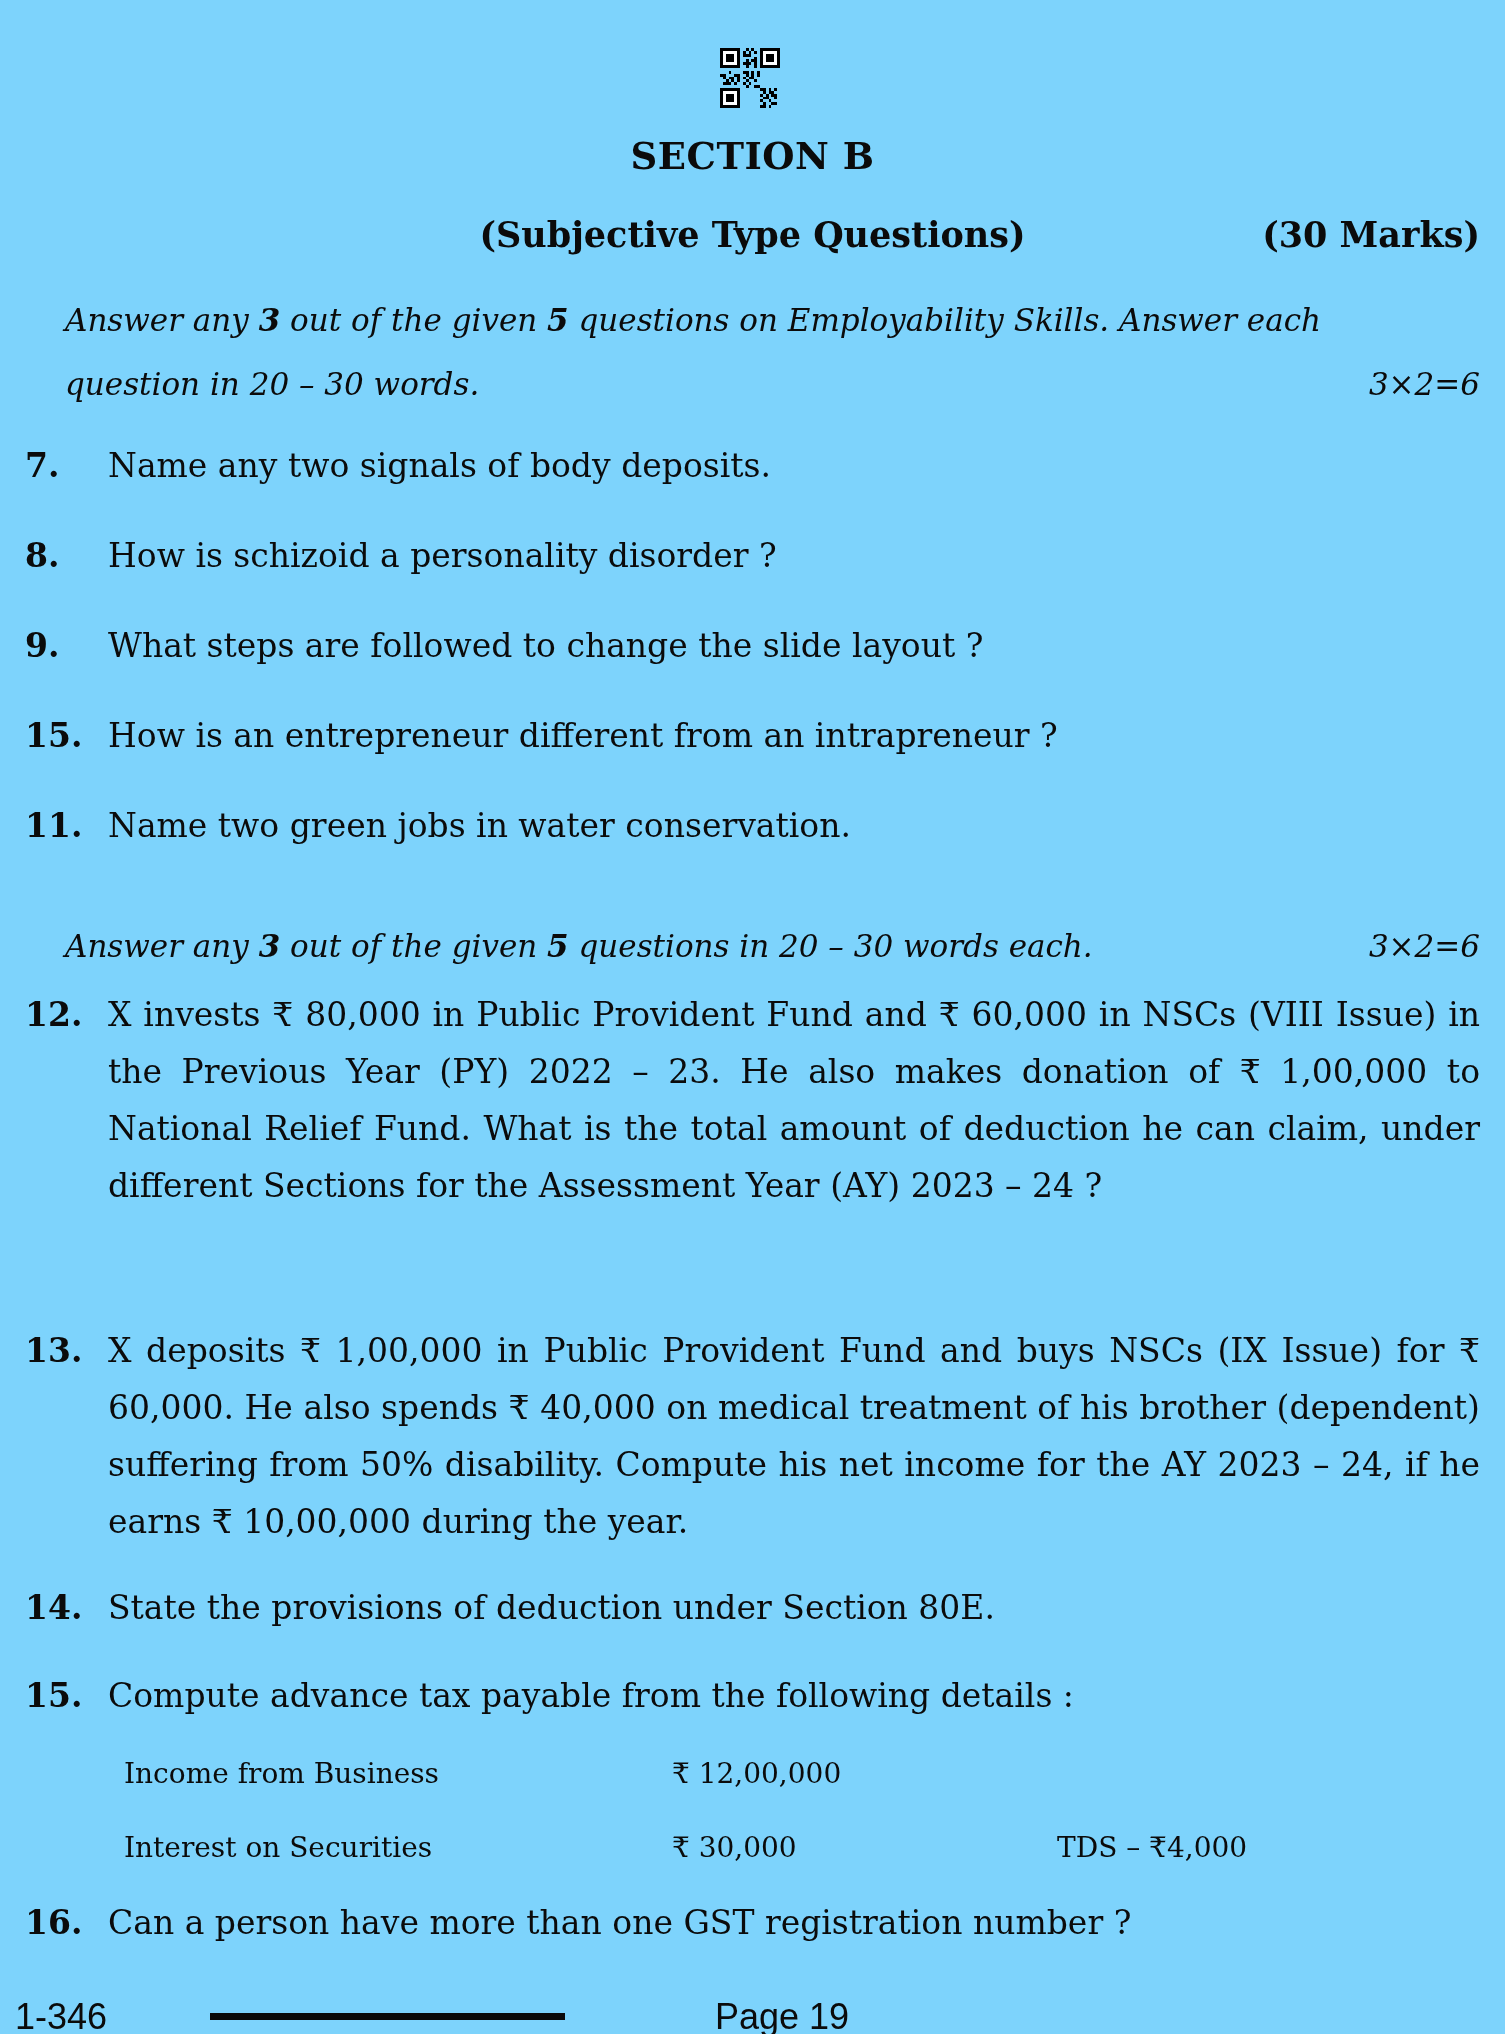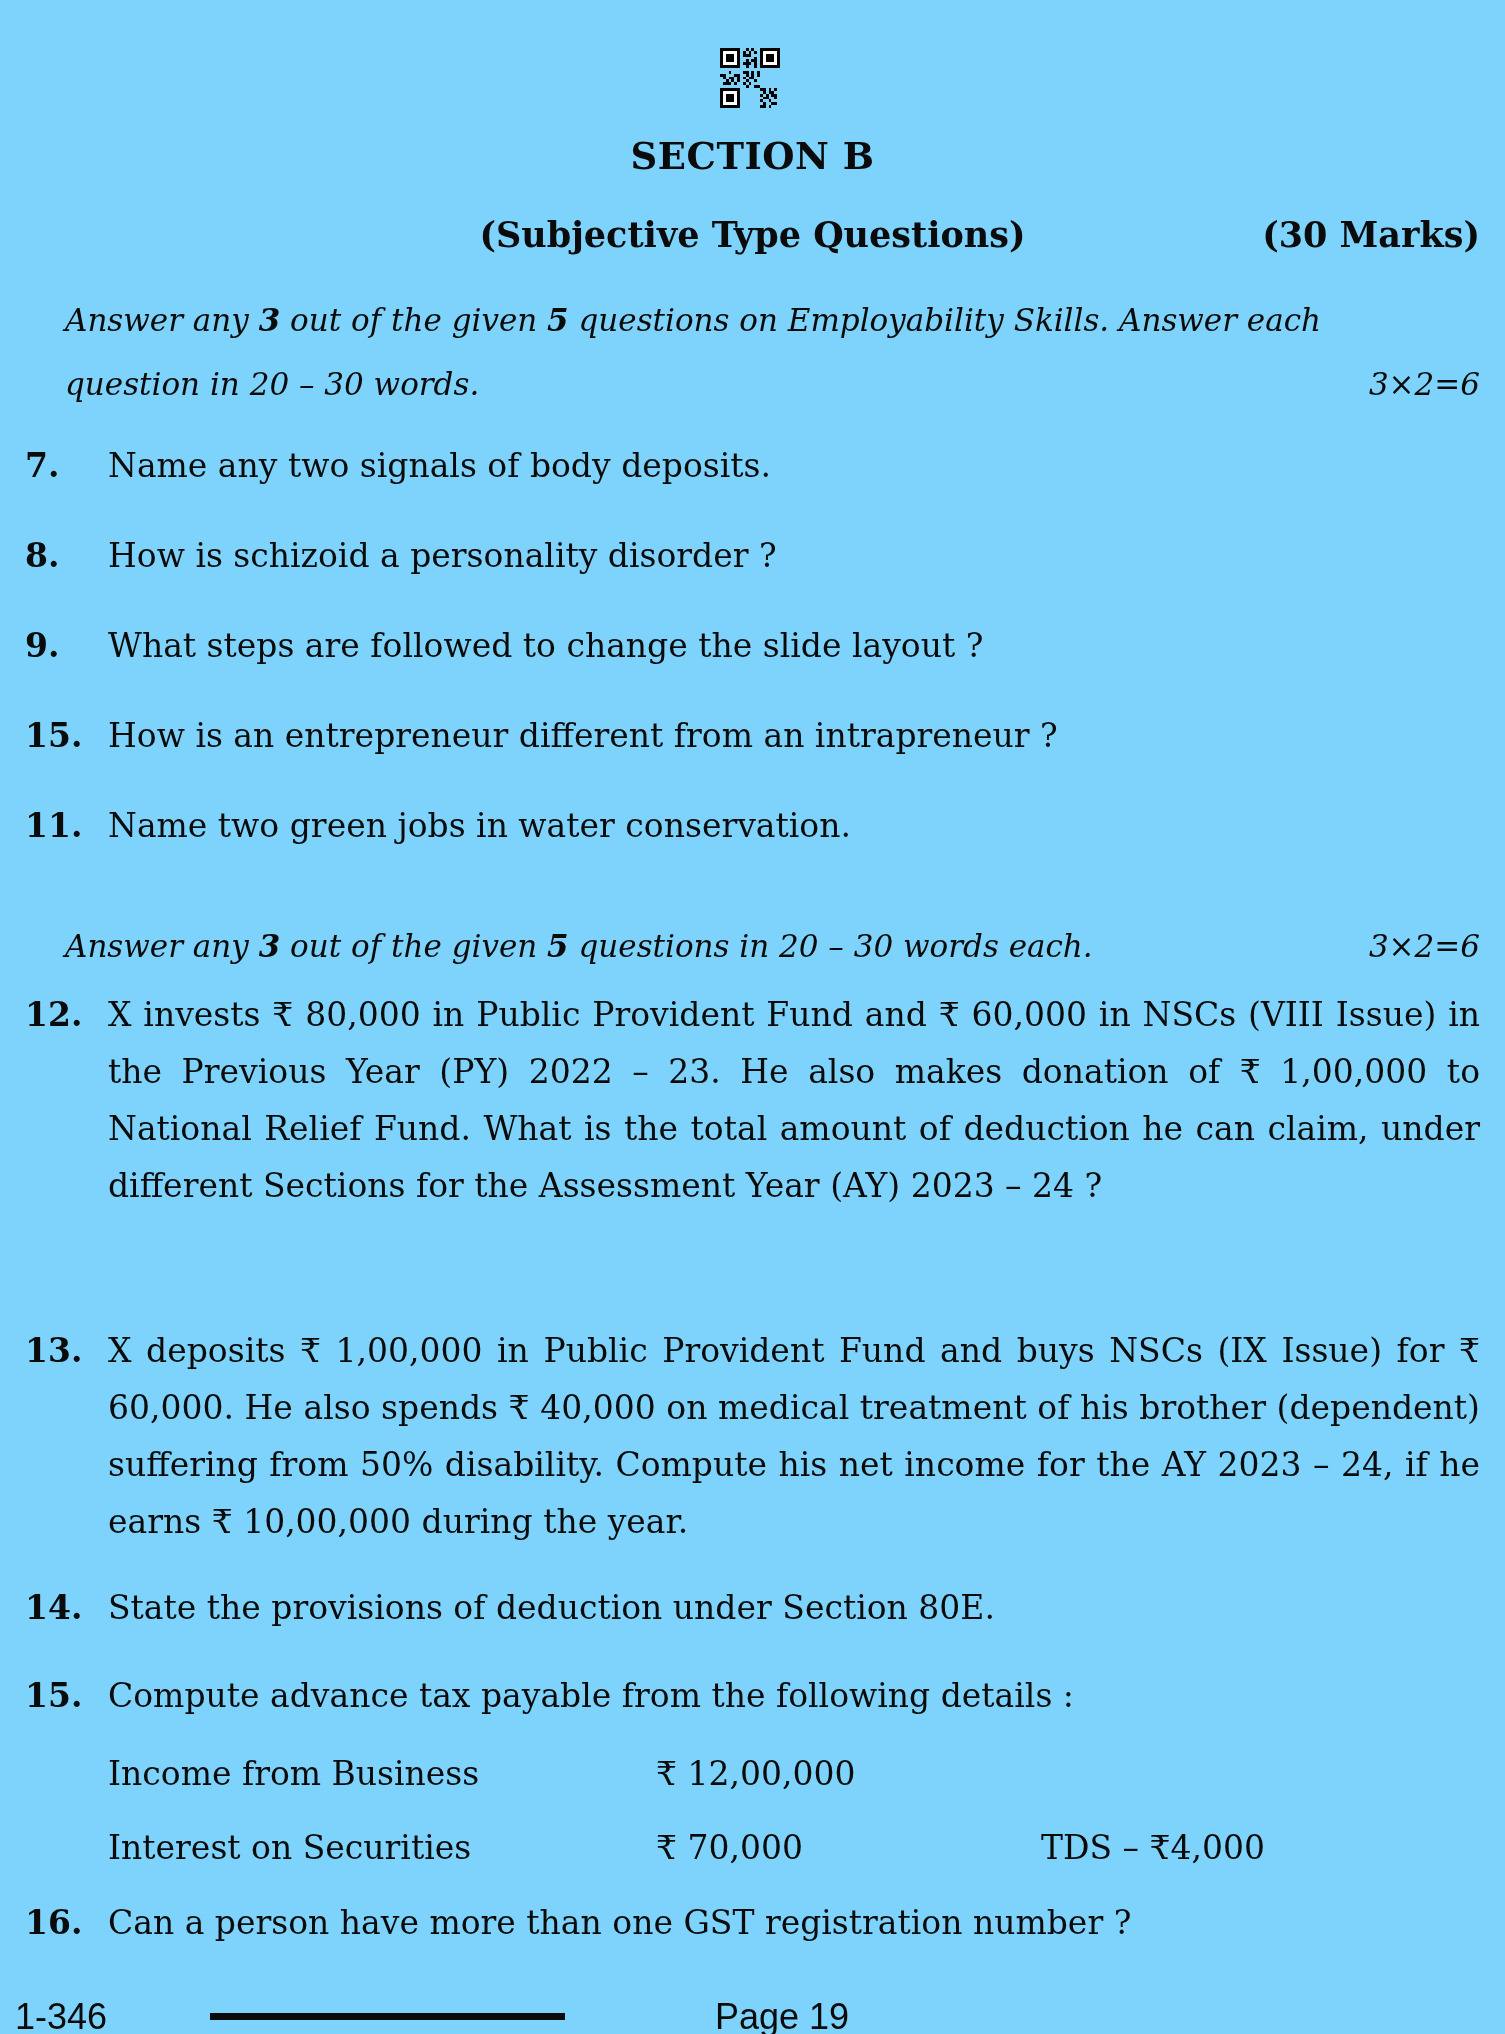--- a/index.html
+++ b/index.html
@@ -116,21 +116,22 @@
     position: absolute;
     top: 1736px;
     left: 108px;
     right: 25px;
   }
   .q15-row {
     display: grid;
     grid-template-columns: 548px 385px 1fr;
     height: 74px;
     align-items: center;
-    font-size: 33px;
+    font-size: 28px;
+    margin-left: 16px;
   }
 
   
   .footer-code {
     position: absolute;
     top: 1996px;
     left: 15px;
     font-family: "Liberation Sans", "DejaVu Sans", sans-serif;
     font-size: 36px;
   }
@@ -272,21 +273,21 @@
     <p class="q-text">Compute advance tax payable from the following details :</p>
   </div>
 
   <div class="q15-table">
     <div class="q15-row">
       <span>Income from Business</span>
       <span>₹ 12,00,000</span>
     </div>
     <div class="q15-row">
       <span>Interest on Securities</span>
-      <span>₹ 70,000</span>
+      <span>₹ 30,000</span>
       <span>TDS – ₹4,000</span>
     </div>
   </div>
 
   <div class="question q16">
     <span class="q-num">16.</span>
     <p class="q-text">Can a person have more than one GST registration number ?</p>
   </div>
 
   <div class="footer-code">1-346</div>

